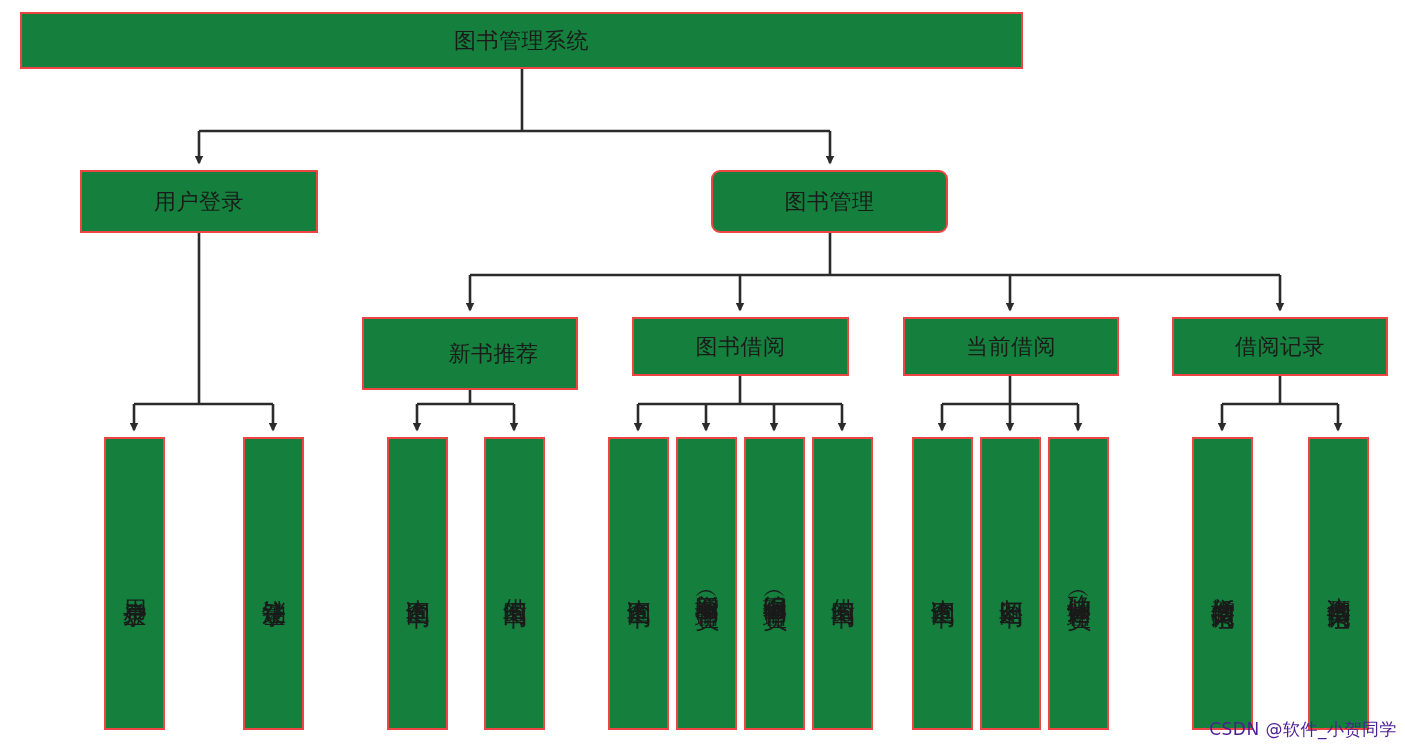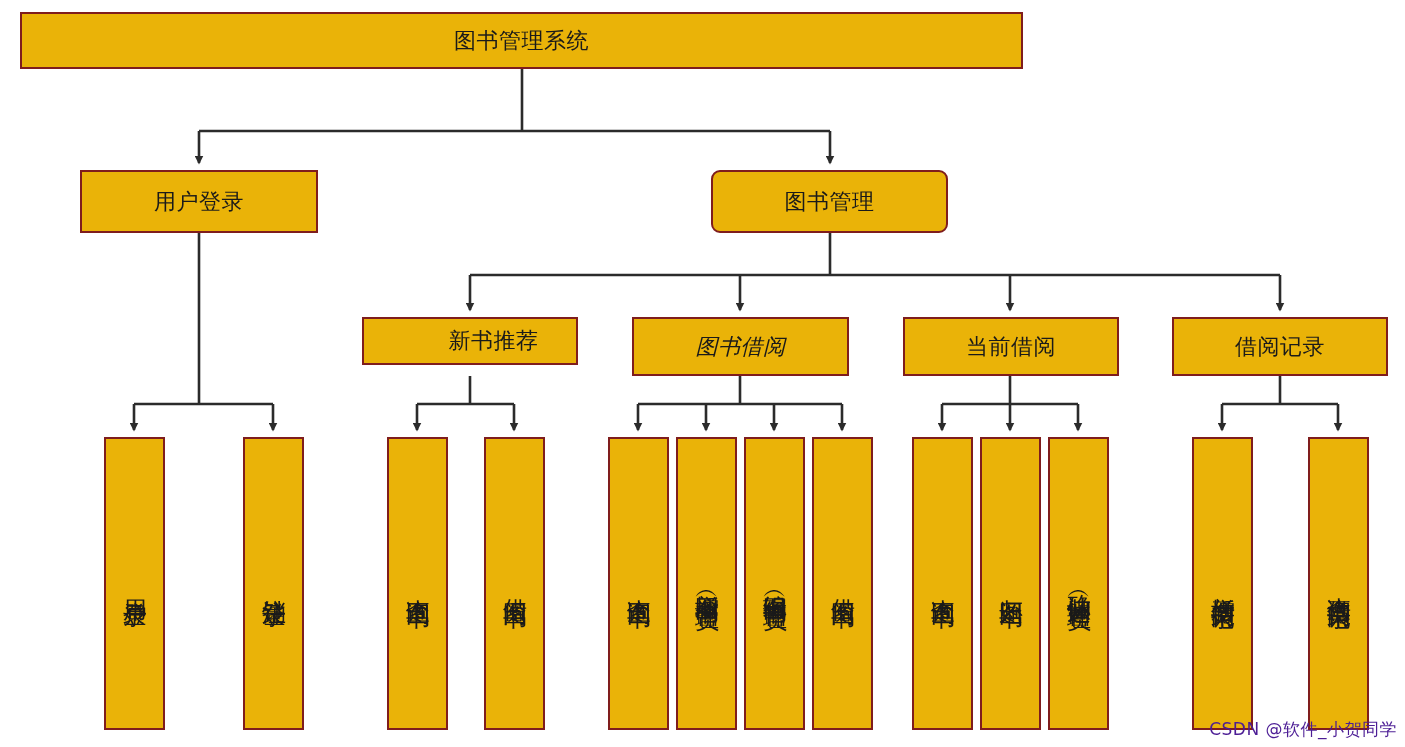--- a/index.html
+++ b/index.html
@@ -17,22 +17,22 @@
   #diagram-root {
     position: absolute;
     left: 0;
     top: 0;
     width: 1405px;
     height: 747px;
   }
   .node-box {
     position: absolute;
     box-sizing: border-box;
-    border: 2px solid #7f1d1d;
-    background: #eab308;
+    border: 2px solid #ef4444;
+    background: #15803d;
     display: flex;
     align-items: center;
     justify-content: center;
     color: #1a1a1a;
   }
   .node-h {
     font-size: 22px;
     letter-spacing: 0.5px;
     white-space: nowrap;
   }
@@ -132,24 +132,24 @@
     <span>图书管理系统</span>
   </div>
 
   <div class="node-box node-h" style="left:80px; top:170px; width:238px; height:63px;">
     <span>用户登录</span>
   </div>
   <div class="node-box node-h" style="left:711px; top:170px; width:237px; height:63px;border-radius:9px;">
     <span>图书管理</span>
   </div>
 
-  <div class="node-box node-h" style="left:362px; top:317px; width:216px; height:48px;padding-left:47px;">
+  <div class="node-box node-h" style="left:362px; top:317px; width:216px; height:73px;padding-left:47px;">
     <span>新书推荐</span>
   </div>
-  <div class="node-box node-h" style="left:632px; top:317px; width:217px; height:59px;font-style:italic;">
+  <div class="node-box node-h" style="left:632px; top:317px; width:217px; height:59px;">
     <span>图书借阅</span>
   </div>
   <div class="node-box node-h" style="left:1172px; top:317px; width:216px; height:59px;">
     <span>借阅记录</span>
   </div>
   <div class="node-box node-h" style="left:903px; top:317px; width:216px; height:59px;">
     <span>当前借阅</span>
   </div>
 
   <div class="node-box node-v" style="left:104px; top:437px; width:61px; height:293px;">

